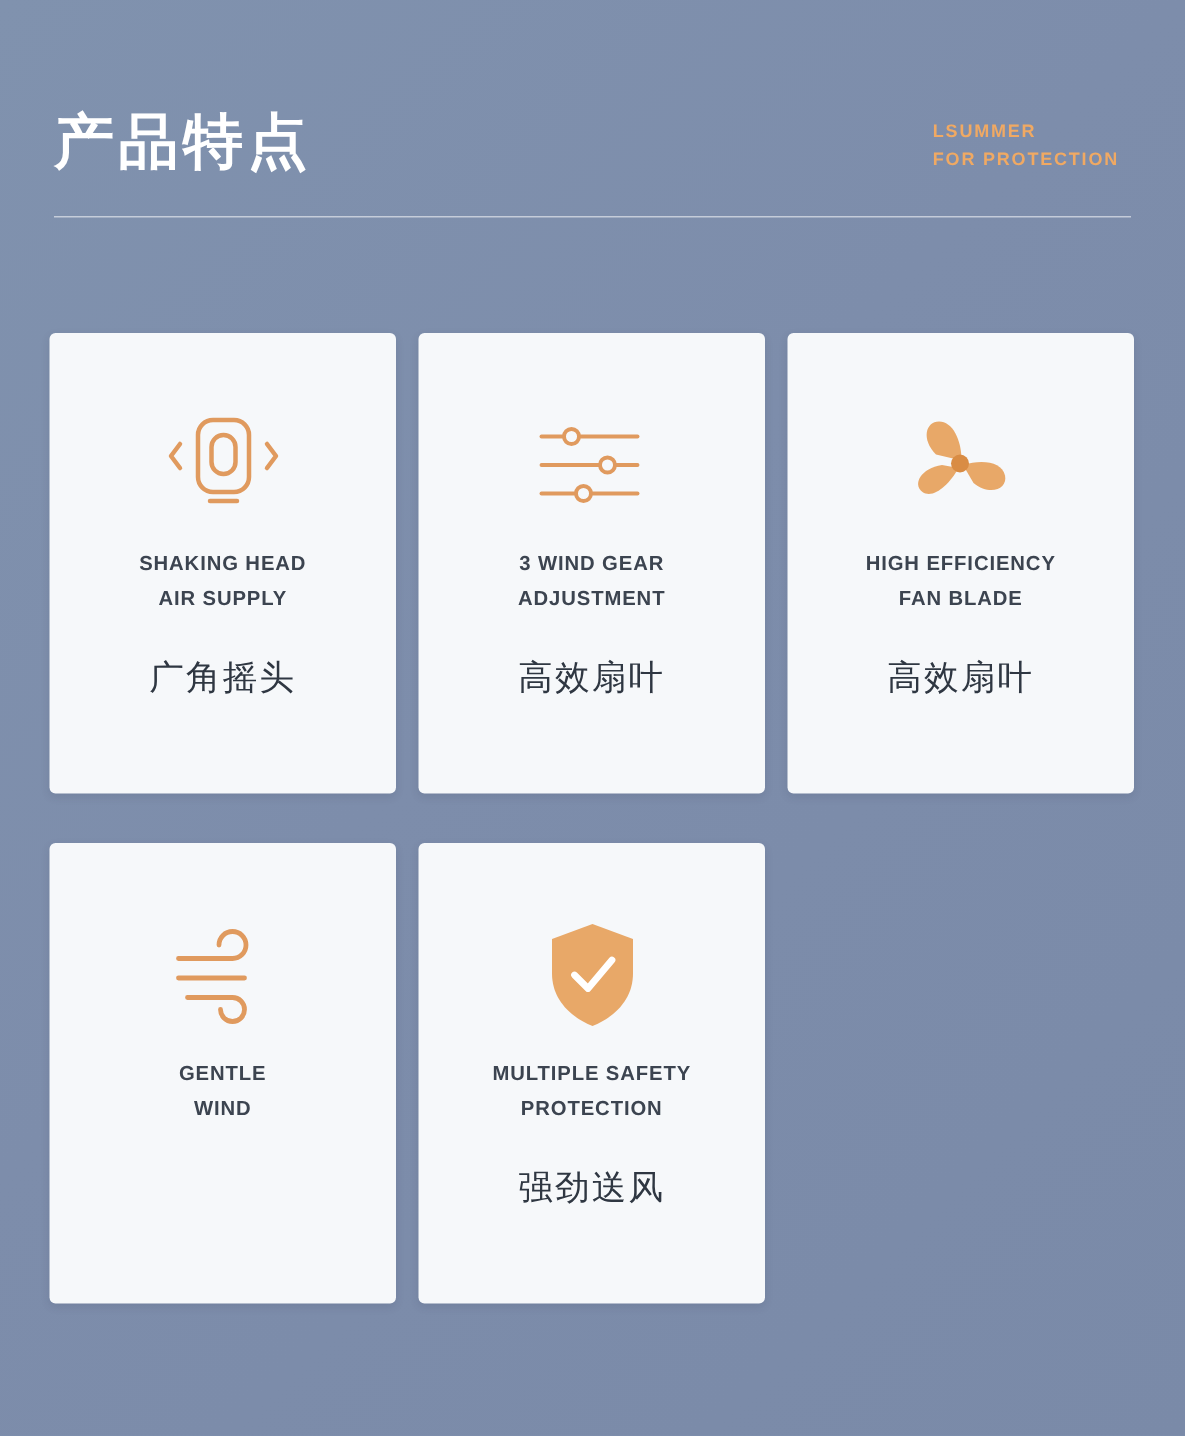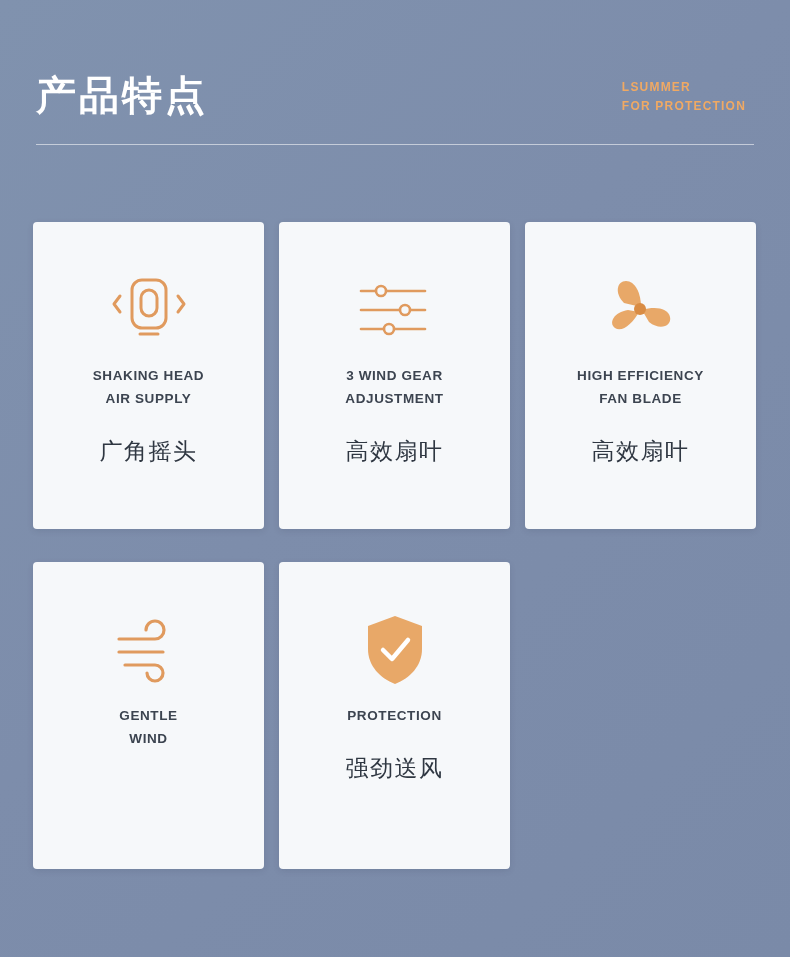--- a/index.html
+++ b/index.html
@@ -195,18 +195,19 @@
       <div class="en">WIND</div>
     </div>
 
     <div class="card">
       <div class="icon-wrap">
         <svg width="62" height="74" viewBox="0 0 62 74" fill="none" xmlns="http://www.w3.org/2000/svg">
           <path d="M31 3 L58 13 V36 C58 53 46 65 31 71 C16 65 4 53 4 36 V13 Z" fill="#e8a868"></path>
           <path d="M19 37 L28 46 L44 27" stroke="#ffffff" stroke-width="4.5" stroke-linecap="round" stroke-linejoin="round" fill="none"></path>
         </svg>
       </div>
+      <div class="en">MULTIPLE SAFETY</div>
       <div class="en">PROTECTION</div>
       <div class="cn">强劲送风</div>
     </div>
 
   </div>
 </div>
 
 </body></html>

